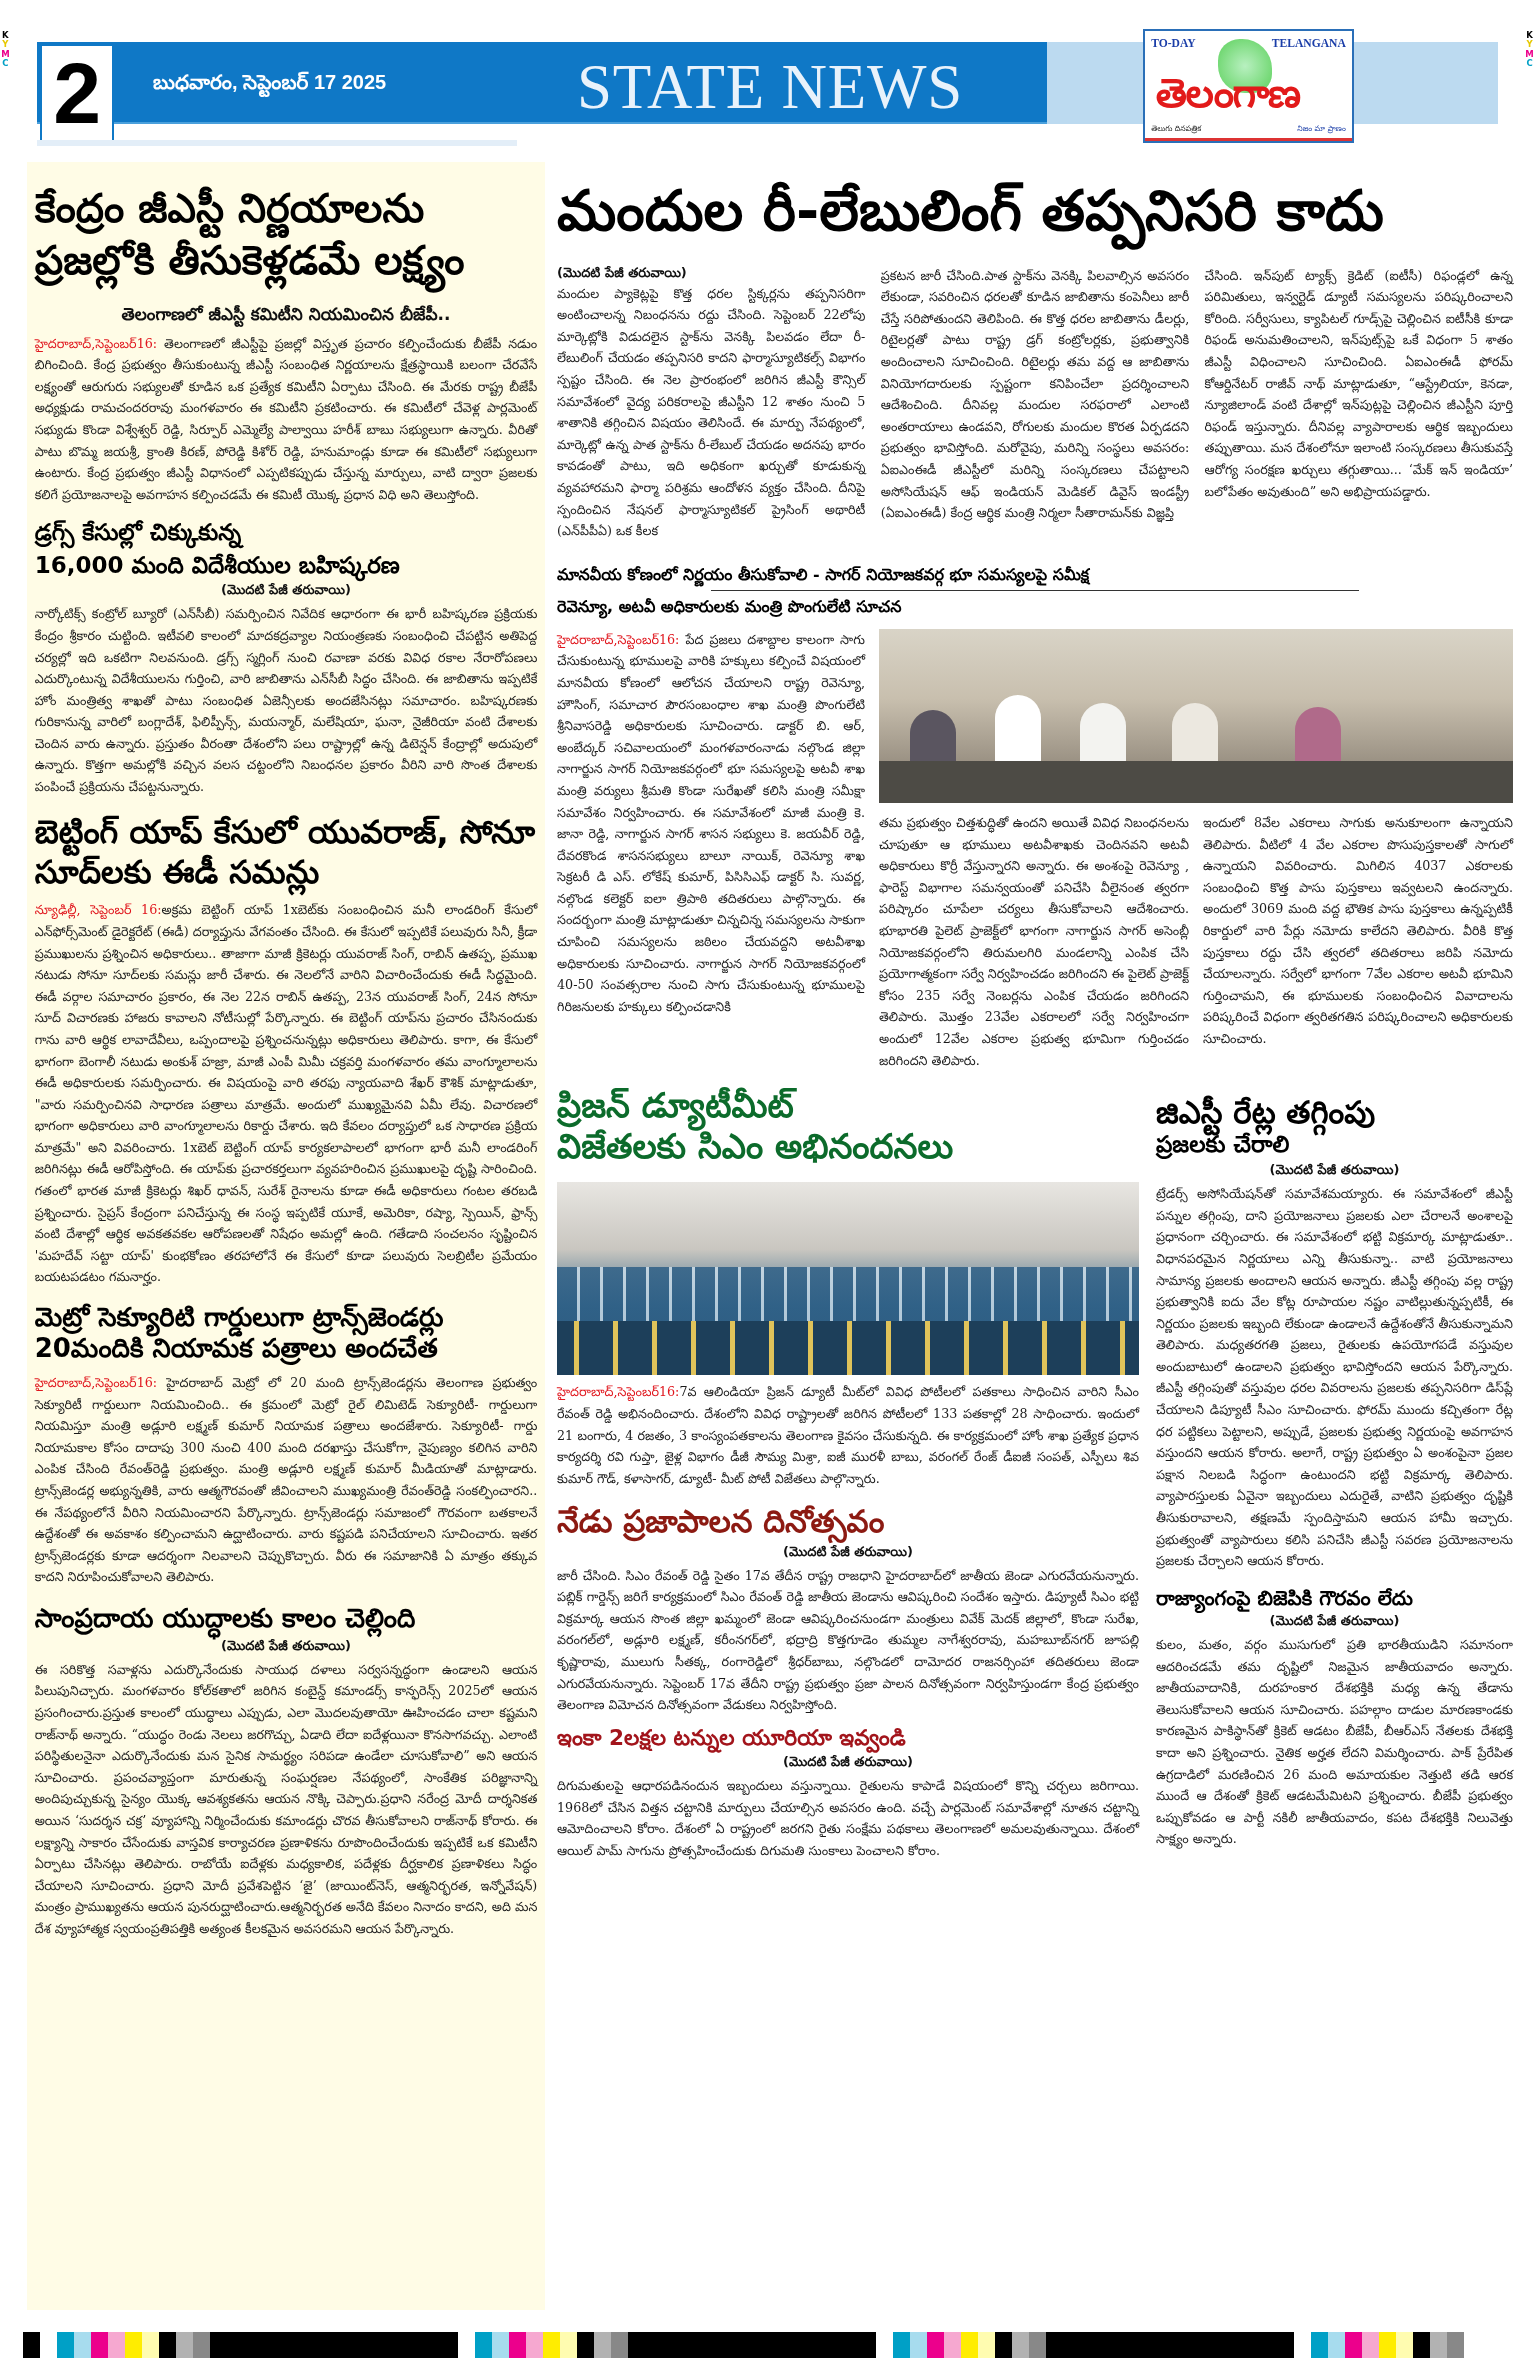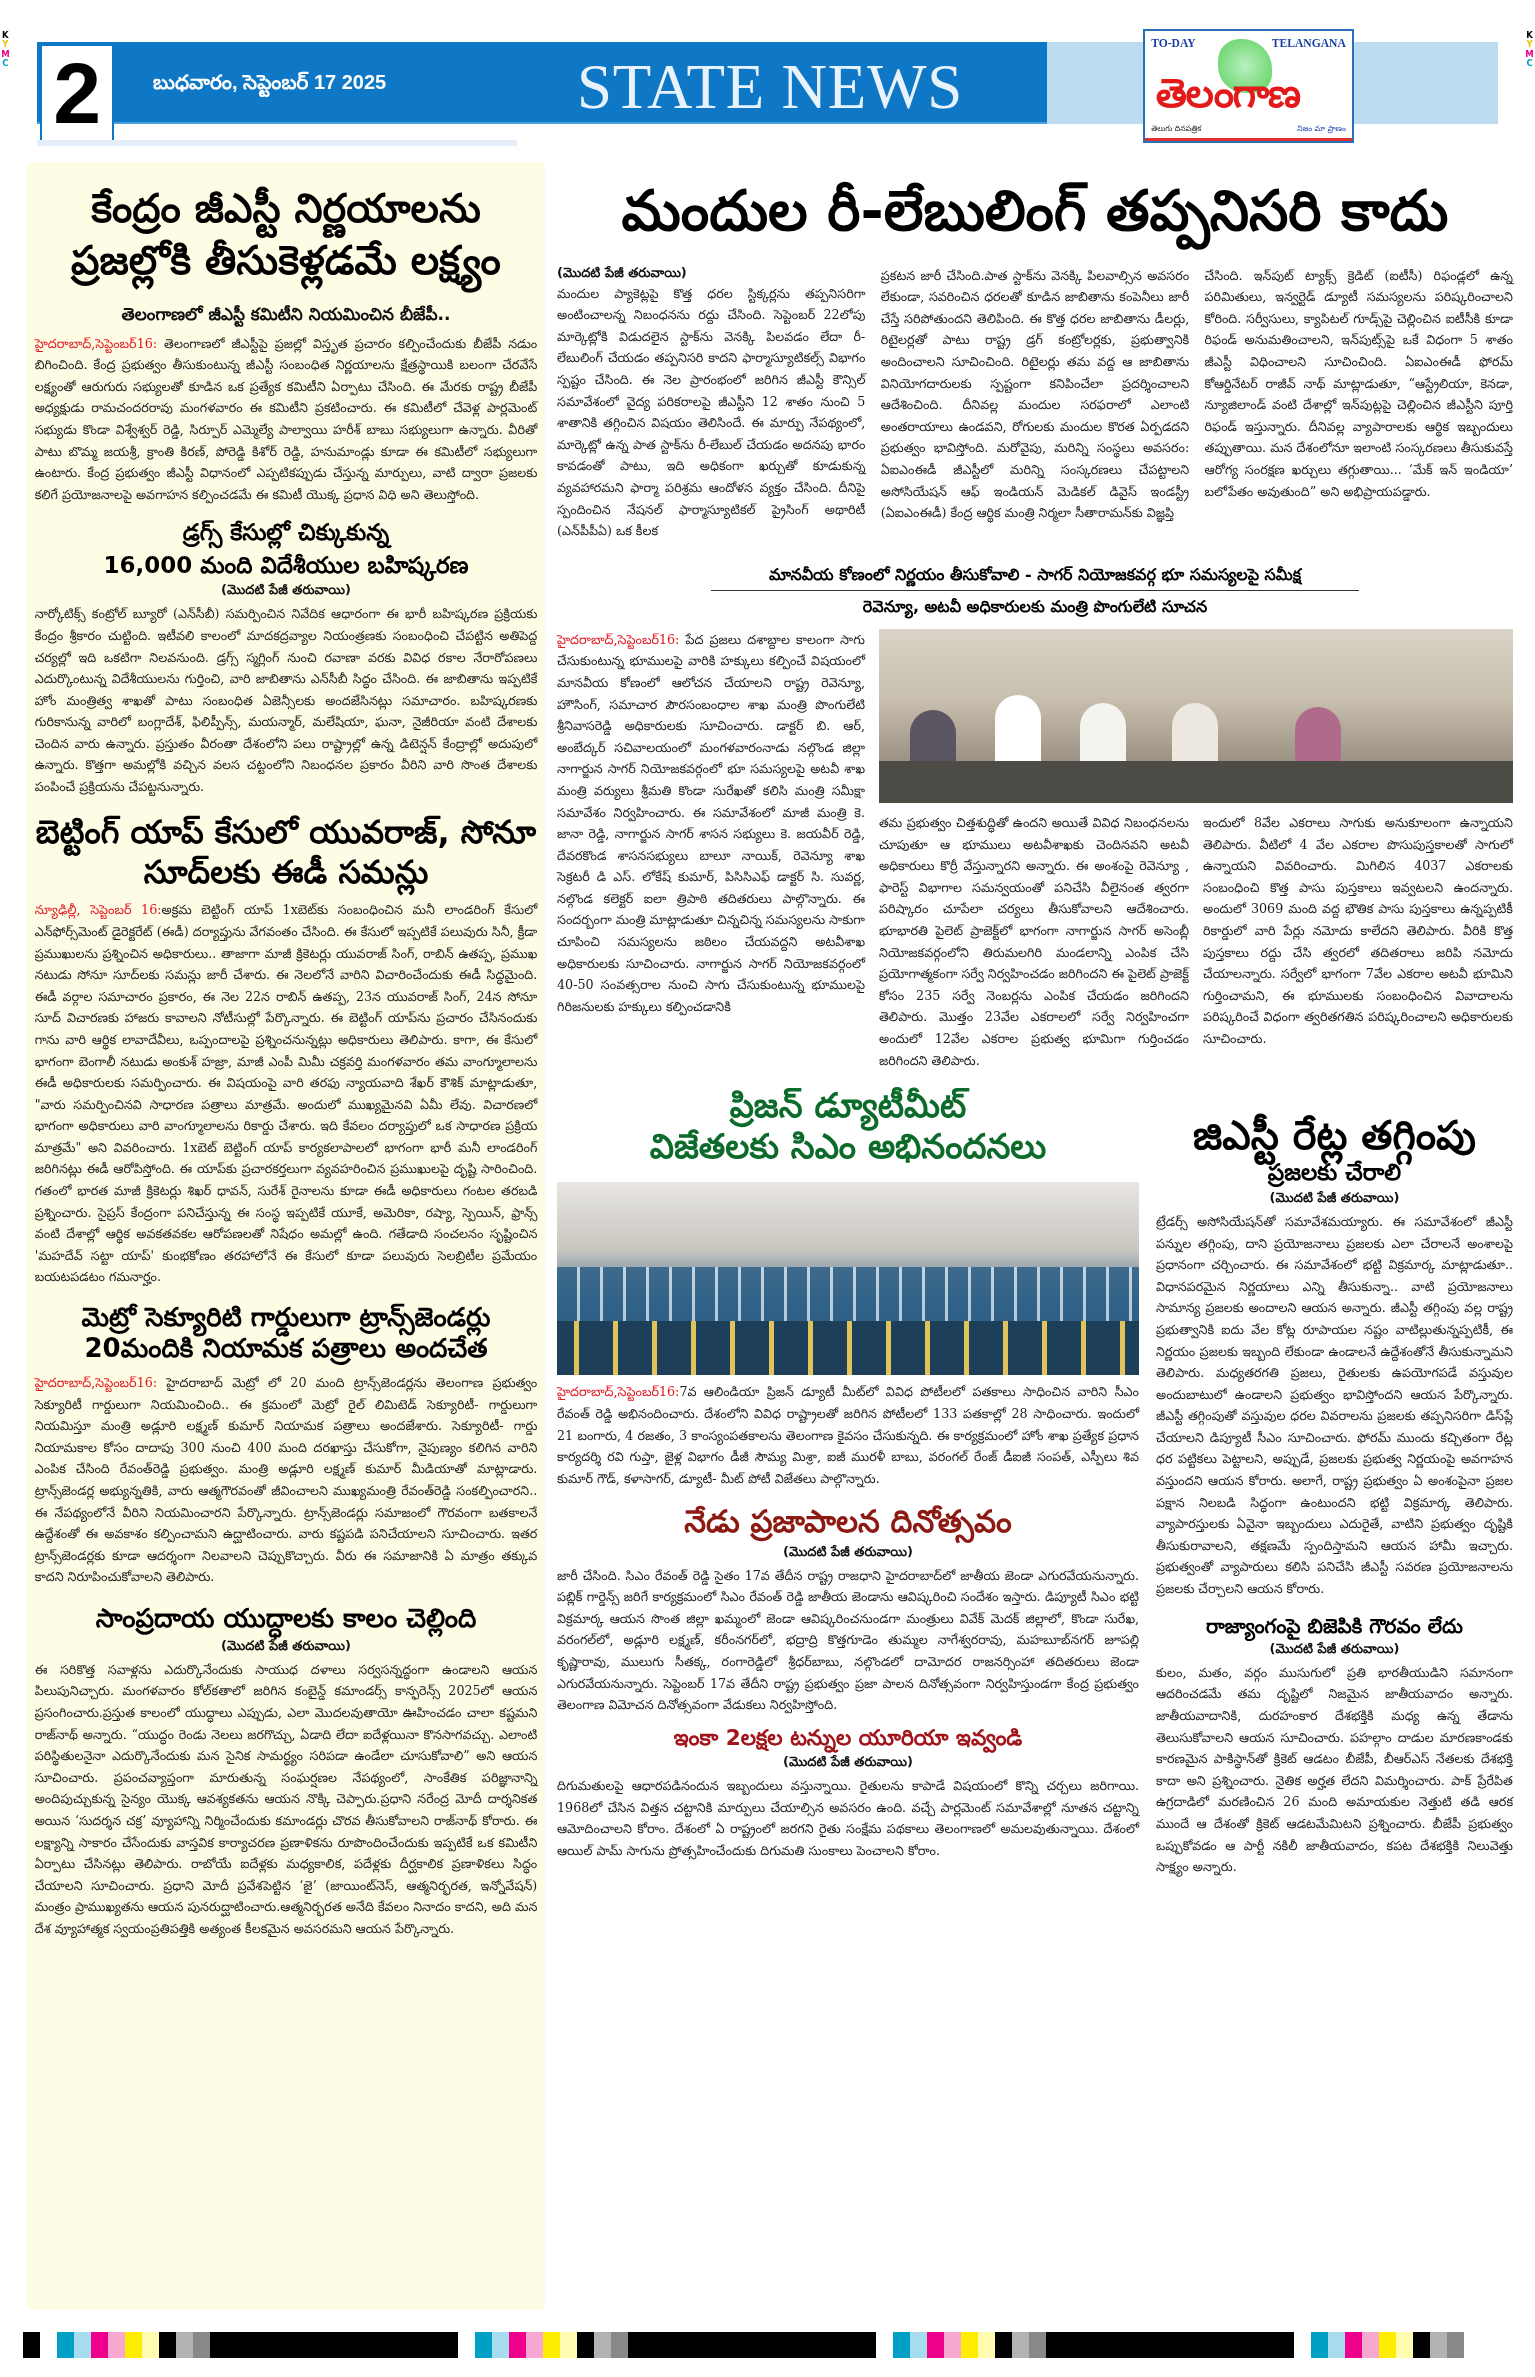--- a/index.html
+++ b/index.html
@@ -24,21 +24,21 @@
   .logo .l-tel { position: absolute; right: 6.2px; top: 6.2px; color: #1b3ea8; font-weight: bold; font-size: 11.6px; font-family: "Liberation Serif", serif; }
   .logo .l-map { position: absolute; left: 73px; top: 7.7px; width: 54px; height: 54px; background: radial-gradient(circle at 50% 50%, #b8f0c0, #5bd05a); border-radius: 40% 55% 35% 50%; }
   .logo .l-big { position: absolute; left: 10.8px; top: 39px; color: #e21a1a; font-size: 40px; font-weight: bold; letter-spacing: -1.5px; }
   .logo .l-tag1 { position: absolute; left: 6.2px; bottom: 6.2px; font-size: 7.7px; color: #222; }
   .logo .l-tag2 { position: absolute; right: 6.2px; bottom: 6.2px; font-size: 7.7px; color: #1b3ea8; }
 
   
   .left-col { position: absolute; left: 27px; top: 162px; width: 518px; height: 2148px; background: #fffce6; padding: 0 7.7px; }
   .right-area { position: absolute; left: 557px; top: 162px; width: 956px; height: 2148px; }
 
-  .hl { font-weight: bold; text-align: center; color: #000; line-height: 1.2; }
+  .hl { font-weight: bold; text-align: left; color: #000; line-height: 1.2; }
   .dateline { color: #e0161d; font-weight: normal; }
   .body-text { font-size: 12.7px; line-height: 21.6px; text-align: justify; color: #1a1a1a; font-family: "DejaVu Serif", serif; }
   .contd { text-align: center; font-size: 13px; font-weight: bold; margin: 3.1px 0; }
   .sub-hl { font-size: 17px; font-weight: bold; margin: 7.7px 0 4.6px 0; }
 
   .cols3 { display: flex; gap: 15.4px; }
   .cols3 > div { flex: 1; }
   .cols2 { display: flex; gap: 14px; }
   .cols2 > div { flex: 1; }
 
@@ -181,21 +181,21 @@
 
       <div style="margin-top:9.3px;">
         <div class="hl" style="font-size:21.6px;color:#a2141b;">ఇంకా 2లక్షల టన్నుల యూరియా ఇవ్వండి</div>
         <div class="contd">(మొదటి పేజీ తరువాయి)</div>
         <p class="body-text">దిగుమతులపై ఆధారపడినందున ఇబ్బందులు వస్తున్నాయి. రైతులను కాపాడే విషయంలో కొన్ని చర్చలు జరిగాయి. 1968లో చేసిన విత్తన చట్టానికి మార్పులు చేయాల్సిన అవసరం ఉంది. వచ్చే పార్లమెంట్ సమావేశాల్లో నూతన చట్టాన్ని ఆమోదించాలని కోరాం. దేశంలో ఏ రాష్ట్రంలో జరగని రైతు సంక్షేమ పథకాలు తెలంగాణలో అమలవుతున్నాయి. దేశంలో ఆయిల్ పామ్ సాగును ప్రోత్సహించేందుకు దిగుమతి సుంకాలు పెంచాలని కోరాం.</p>
       </div>
     </div>
 
     <div style="flex:1;">
       <div>
-        <div class="hl" style="font-size:40px;margin-top:26px;">జిఎస్టీ రేట్ల తగ్గింపు</div>
+        <div class="hl" style="font-size:31px;margin-top:9px;">జిఎస్టీ రేట్ల తగ్గింపు</div>
         <div class="hl" style="font-size:23px;">ప్రజలకు చేరాలి</div>
         <div class="contd">(మొదటి పేజీ తరువాయి)</div>
         <p class="body-text">ట్రేడర్స్ అసోసియేషన్‌తో సమావేశమయ్యారు. ఈ సమావేశంలో జీఎస్టీ పన్నుల తగ్గింపు, దాని ప్రయోజనాలు ప్రజలకు ఎలా చేరాలనే అంశాలపై ప్రధానంగా చర్చించారు. ఈ సమావేశంలో భట్టి విక్రమార్క మాట్లాడుతూ.. విధానపరమైన నిర్ణయాలు ఎన్ని తీసుకున్నా.. వాటి ప్రయోజనాలు సామాన్య ప్రజలకు అందాలని ఆయన అన్నారు. జీఎస్టీ తగ్గింపు వల్ల రాష్ట్ర ప్రభుత్వానికి ఐదు వేల కోట్ల రూపాయల నష్టం వాటిల్లుతున్నప్పటికీ, ఈ నిర్ణయం ప్రజలకు ఇబ్బంది లేకుండా ఉండాలనే ఉద్దేశంతోనే తీసుకున్నామని తెలిపారు. మధ్యతరగతి ప్రజలు, రైతులకు ఉపయోగపడే వస్తువుల అందుబాటులో ఉండాలని ప్రభుత్వం భావిస్తోందని ఆయన పేర్కొన్నారు. జీఎస్టీ తగ్గింపుతో వస్తువుల ధరల వివరాలను ప్రజలకు తప్పనిసరిగా డిస్‌ప్లే చేయాలని డిప్యూటీ సీఎం సూచించారు. ఫోరమ్‌ ముందు కచ్చితంగా రేట్ల ధర పట్టికలు పెట్టాలని, అప్పుడే, ప్రజలకు ప్రభుత్వ నిర్ణయంపై అవగాహన వస్తుందని ఆయన కోరారు. అలాగే, రాష్ట్ర ప్రభుత్వం ఏ అంశంపైనా ప్రజల పక్షాన నిలబడి సిద్ధంగా ఉంటుందని భట్టి విక్రమార్క తెలిపారు. వ్యాపారస్తులకు ఏవైనా ఇబ్బందులు ఎదురైతే, వాటిని ప్రభుత్వం దృష్టికి తీసుకురావాలని, తక్షణమే స్పందిస్తామని ఆయన హామీ ఇచ్చారు. ప్రభుత్వంతో వ్యాపారులు కలిసి పనిచేసి జీఎస్టీ సవరణ ప్రయోజనాలను ప్రజలకు చేర్చాలని ఆయన కోరారు.</p>
       </div>
       <div style="margin-top:14px;">
         <div class="hl" style="font-size:20px;">రాజ్యాంగంపై బిజెపికి గౌరవం లేదు</div>
         <div class="contd">(మొదటి పేజీ తరువాయి)</div>
         <p class="body-text">కులం, మతం, వర్గం ముసుగులో ప్రతి భారతీయుడిని సమానంగా ఆదరించడమే తమ దృష్టిలో నిజమైన జాతీయవాదం అన్నారు. జాతీయవాదానికి, దురహంకార దేశభక్తికి మధ్య ఉన్న తేడాను తెలుసుకోవాలని ఆయన సూచించారు. పహల్గాం దాడుల మారణకాండకు కారణమైన పాకిస్థాన్‌తో క్రికెట్ ఆడటం బీజేపీ, బీఆర్ఎస్ నేతలకు దేశభక్తి కాదా అని ప్రశ్నించారు. నైతిక అర్హత లేదని విమర్శించారు. పాక్ ప్రేరేపిత ఉగ్రదాడిలో మరణించిన 26 మంది అమాయకుల నెత్తుటి తడి ఆరక ముందే ఆ దేశంతో క్రికెట్ ఆడటమేమిటని ప్రశ్నించారు. బీజేపీ ప్రభుత్వం ఒప్పుకోవడం ఆ పార్టీ నకిలీ జాతీయవాదం, కపట దేశభక్తికి నిలువెత్తు సాక్ష్యం అన్నారు.</p>
       </div>
     </div>

